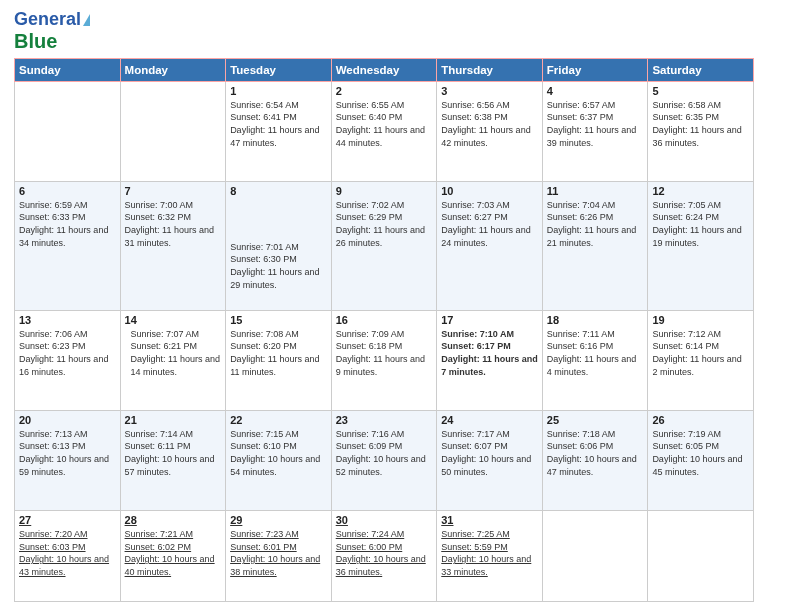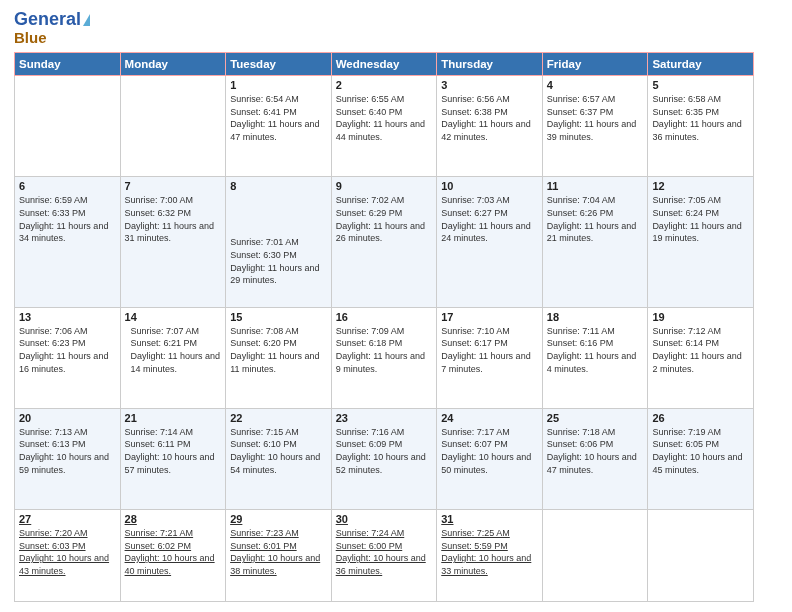--- a/index.html
+++ b/index.html
@@ -105,21 +105,21 @@
 </head>
 <body>
 
 <div class="page">
   <div class="header">
     <div class="logo">
       <div style="display:flex;align-items:center;">
         <span class="logo-text">General</span>
         <span class="logo-triangle"></span>
       </div>
-      <span class="logo-text" style="color:#a16207;font-size:15px;">Blue</span>
+      <span class="logo-text" style="color:#15803d;font-size:20px;">Blue</span>
     </div>
     <div class="title-block">
       <div class="month-title"></div>
       <div class="subtitle"></div>
     </div>
   </div>
 
   <table class="calendar">
     <thead>
       <tr>
@@ -231,21 +231,21 @@
 Daylight: 11 hours and 11 minutes.</div>
           </td>
           <td>
             <div class="day-num">16</div>
             <div class="day-info" style="white-space: pre-line;">Sunrise: 7:09 AM
 Sunset: 6:18 PM
 Daylight: 11 hours and 9 minutes.</div>
           </td>
           <td>
             <div class="day-num">17</div>
-            <div class="day-info" style="white-space: pre-line;">Sunrise: 7:10 AM
+            <div class="day-info" style="white-space: pre-line; font-weight: bold;">Sunrise: 7:10 AM
 Sunset: 6:17 PM
 Daylight: 11 hours and 7 minutes.</div>
           </td>
           <td>
             <div class="day-num">18</div>
             <div class="day-info" style="white-space: pre-line;">Sunrise: 7:11 AM
 Sunset: 6:16 PM
 Daylight: 11 hours and 4 minutes.</div>
           </td>
           <td>

